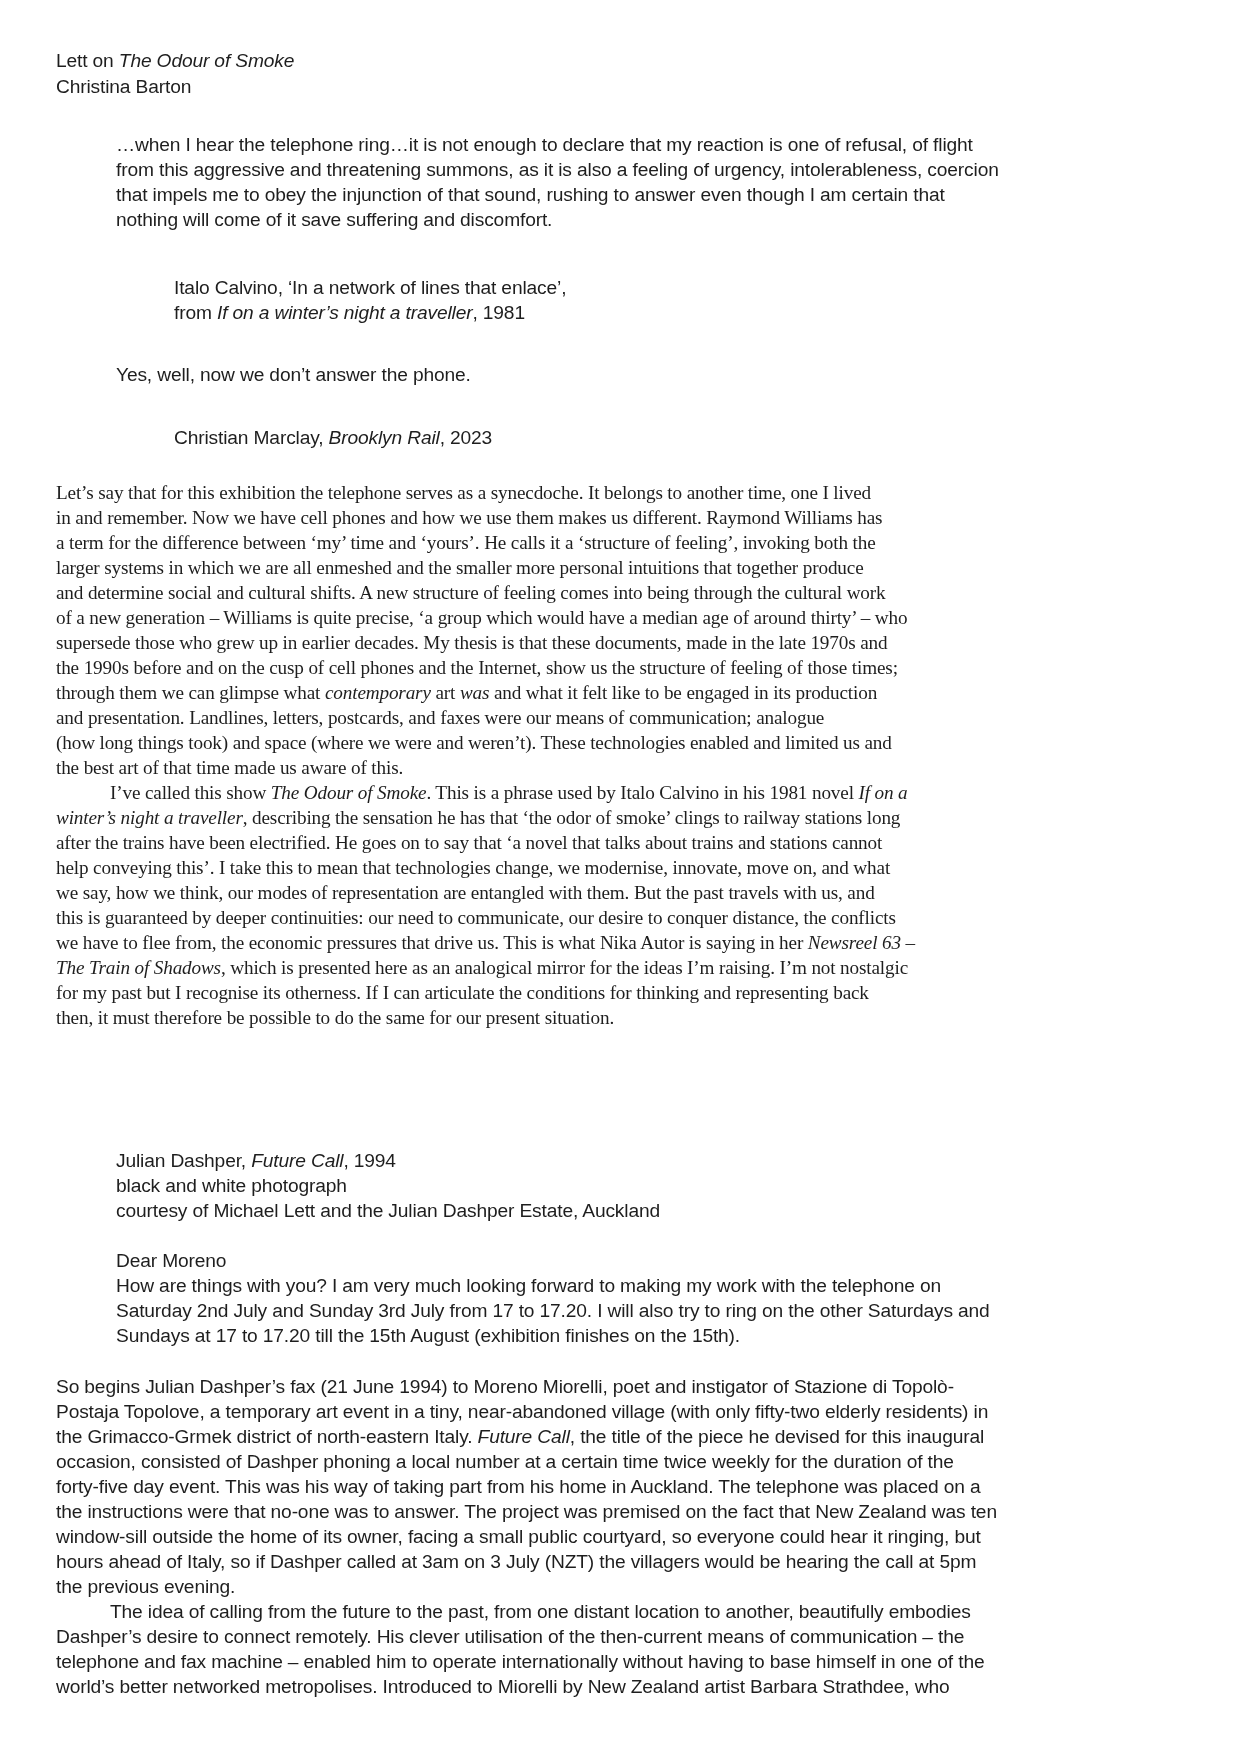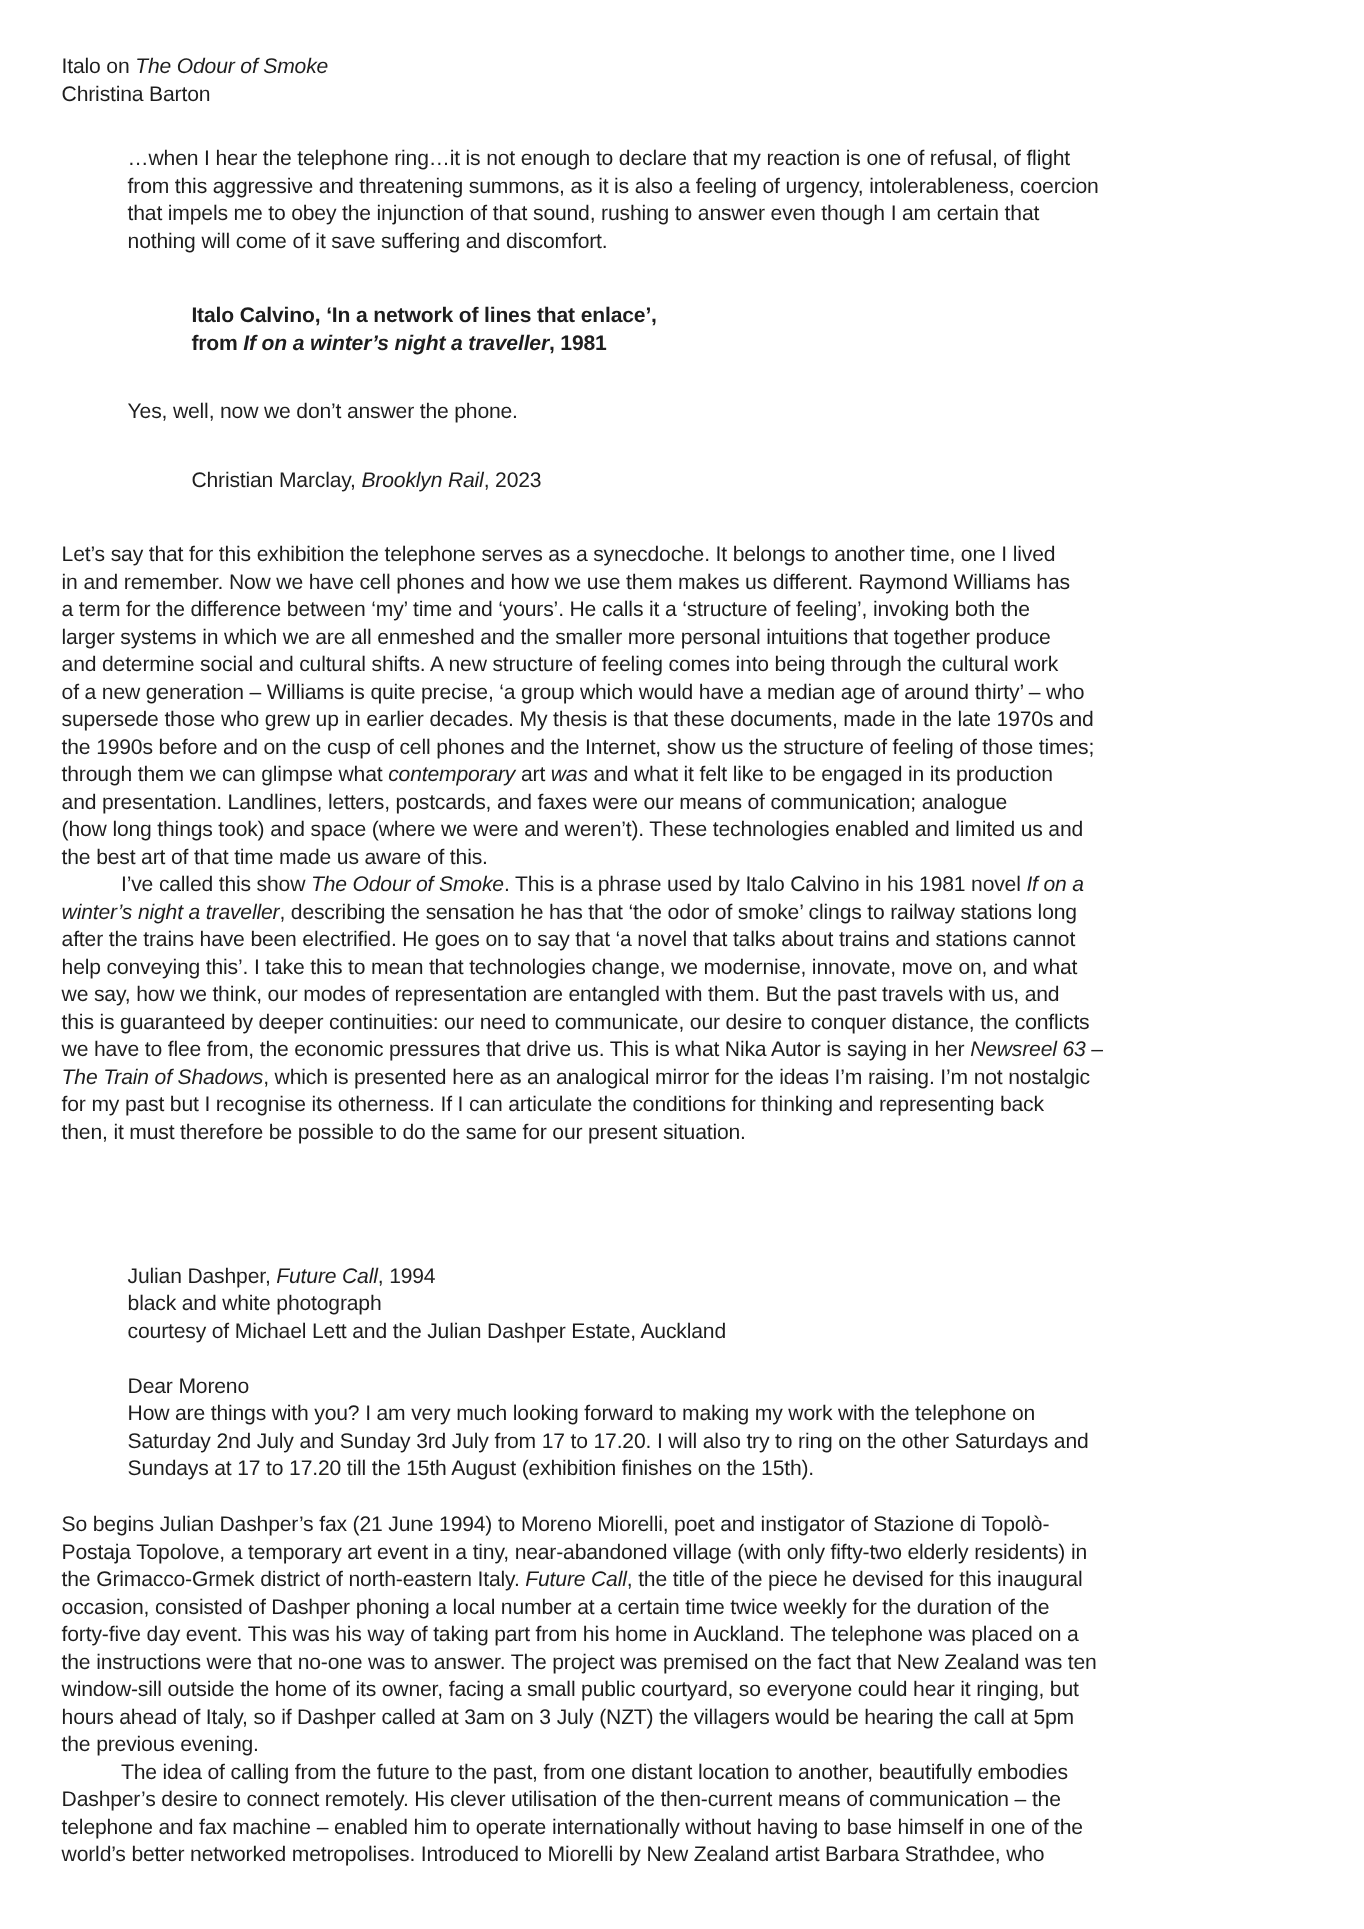--- a/index.html
+++ b/index.html
@@ -16,43 +16,43 @@
   .para-indent { padding-left: 54px; }
   i, em { font-style: italic; }
   .block { position: absolute; left: 0; }
 </style>
 </head>
 <body>
 
 <div class="page">
 
   <div class="block hdr" style="top:0;">
-    <span class="line"><span>Italo on </span><i>The Odour of Smoke</i></span>
+    <span class="line"><span>Lett on </span><i>The Odour of Smoke</i></span>
     <span class="line">Christina Barton</span>
   </div>
 
   <div class="block ind1" style="top:84px;">
     <span class="line">…when I hear the telephone ring…it is not enough to declare that my reaction is one of refusal, of flight</span>
     <span class="line">from this aggressive and threatening summons, as it is also a feeling of urgency, intolerableness, coercion</span>
     <span class="line">that impels me to obey the injunction of that sound, rushing to answer even though I am certain that</span>
     <span class="line">nothing will come of it save suffering and discomfort.</span>
   </div>
-  <div class="block ind2" style="top:227px;font-weight:bold;">
+  <div class="block ind2" style="top:227px;">
     <span class="line">Italo Calvino, ‘In a network of lines that enlace’,</span>
     <span class="line"><span>from </span><i>If on a winter’s night a traveller</i><span>, 1981</span></span>
   </div>
 
   <div class="block ind1" style="top:314px;">
     <span class="line">Yes, well, now we don’t answer the phone.</span>
   </div>
   <div class="block ind2" style="top:377px;">
     <span class="line"><span>Christian Marclay, </span><i>Brooklyn Rail</i><span>, 2023</span></span>
   </div>
 
-  <div class="block" style="top:444px;">
+  <div class="block" style="top:432px;font-family:Liberation Serif, serif;">
     <span class="line">Let’s say that for this exhibition the telephone serves as a synecdoche. It belongs to another time, one I lived</span>
     <span class="line">in and remember. Now we have cell phones and how we use them makes us different. Raymond Williams has</span>
     <span class="line">a term for the difference between ‘my’ time and ‘yours’. He calls it a ‘structure of feeling’, invoking both the</span>
     <span class="line">larger systems in which we are all enmeshed and the smaller more personal intuitions that together produce</span>
     <span class="line">and determine social and cultural shifts. A new structure of feeling comes into being through the cultural work</span>
     <span class="line">of a new generation – Williams is quite precise, ‘a group which would have a median age of around thirty’ – who</span>
     <span class="line">supersede those who grew up in earlier decades. My thesis is that these documents, made in the late 1970s and</span>
     <span class="line">the 1990s before and on the cusp of cell phones and the Internet, show us the structure of feeling of those times;</span>
     <span class="line"><span>through them we can glimpse what </span><i>contemporary</i><span> art </span><i>was</i><span> and what it felt like to be engaged in its production</span></span>
     <span class="line">and presentation. Landlines, letters, postcards, and faxes were our means of communication; analogue</span>

